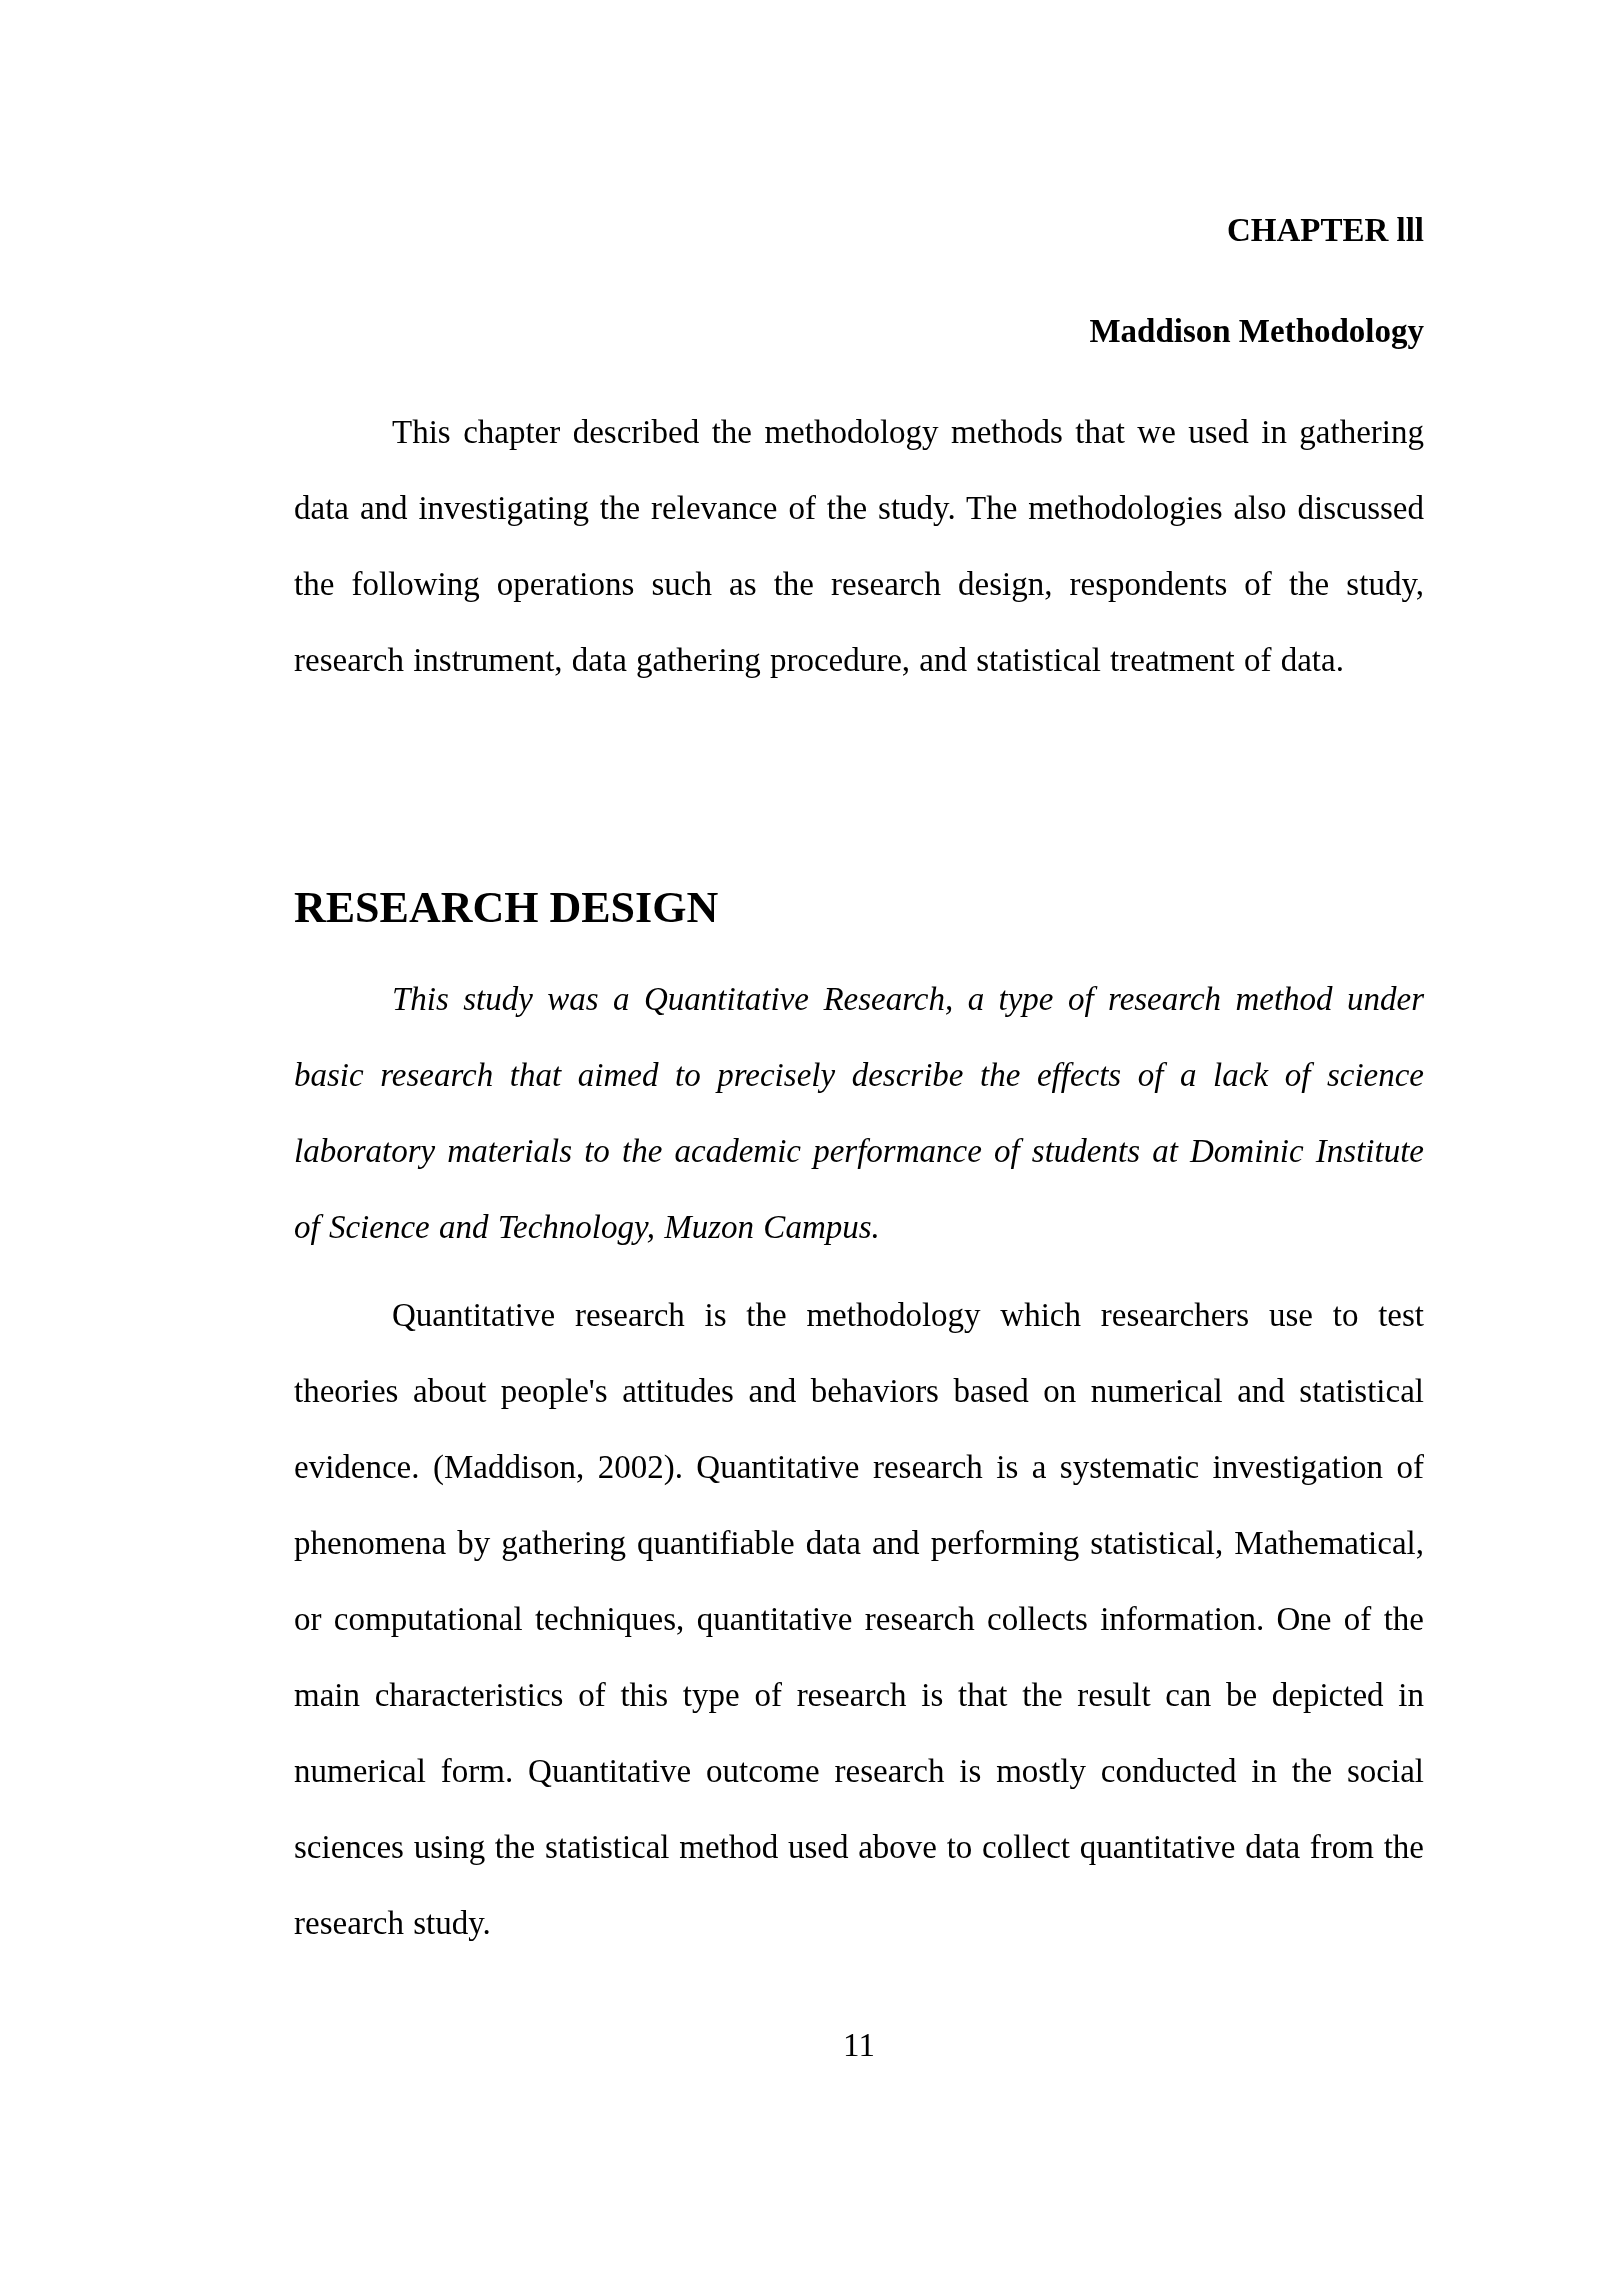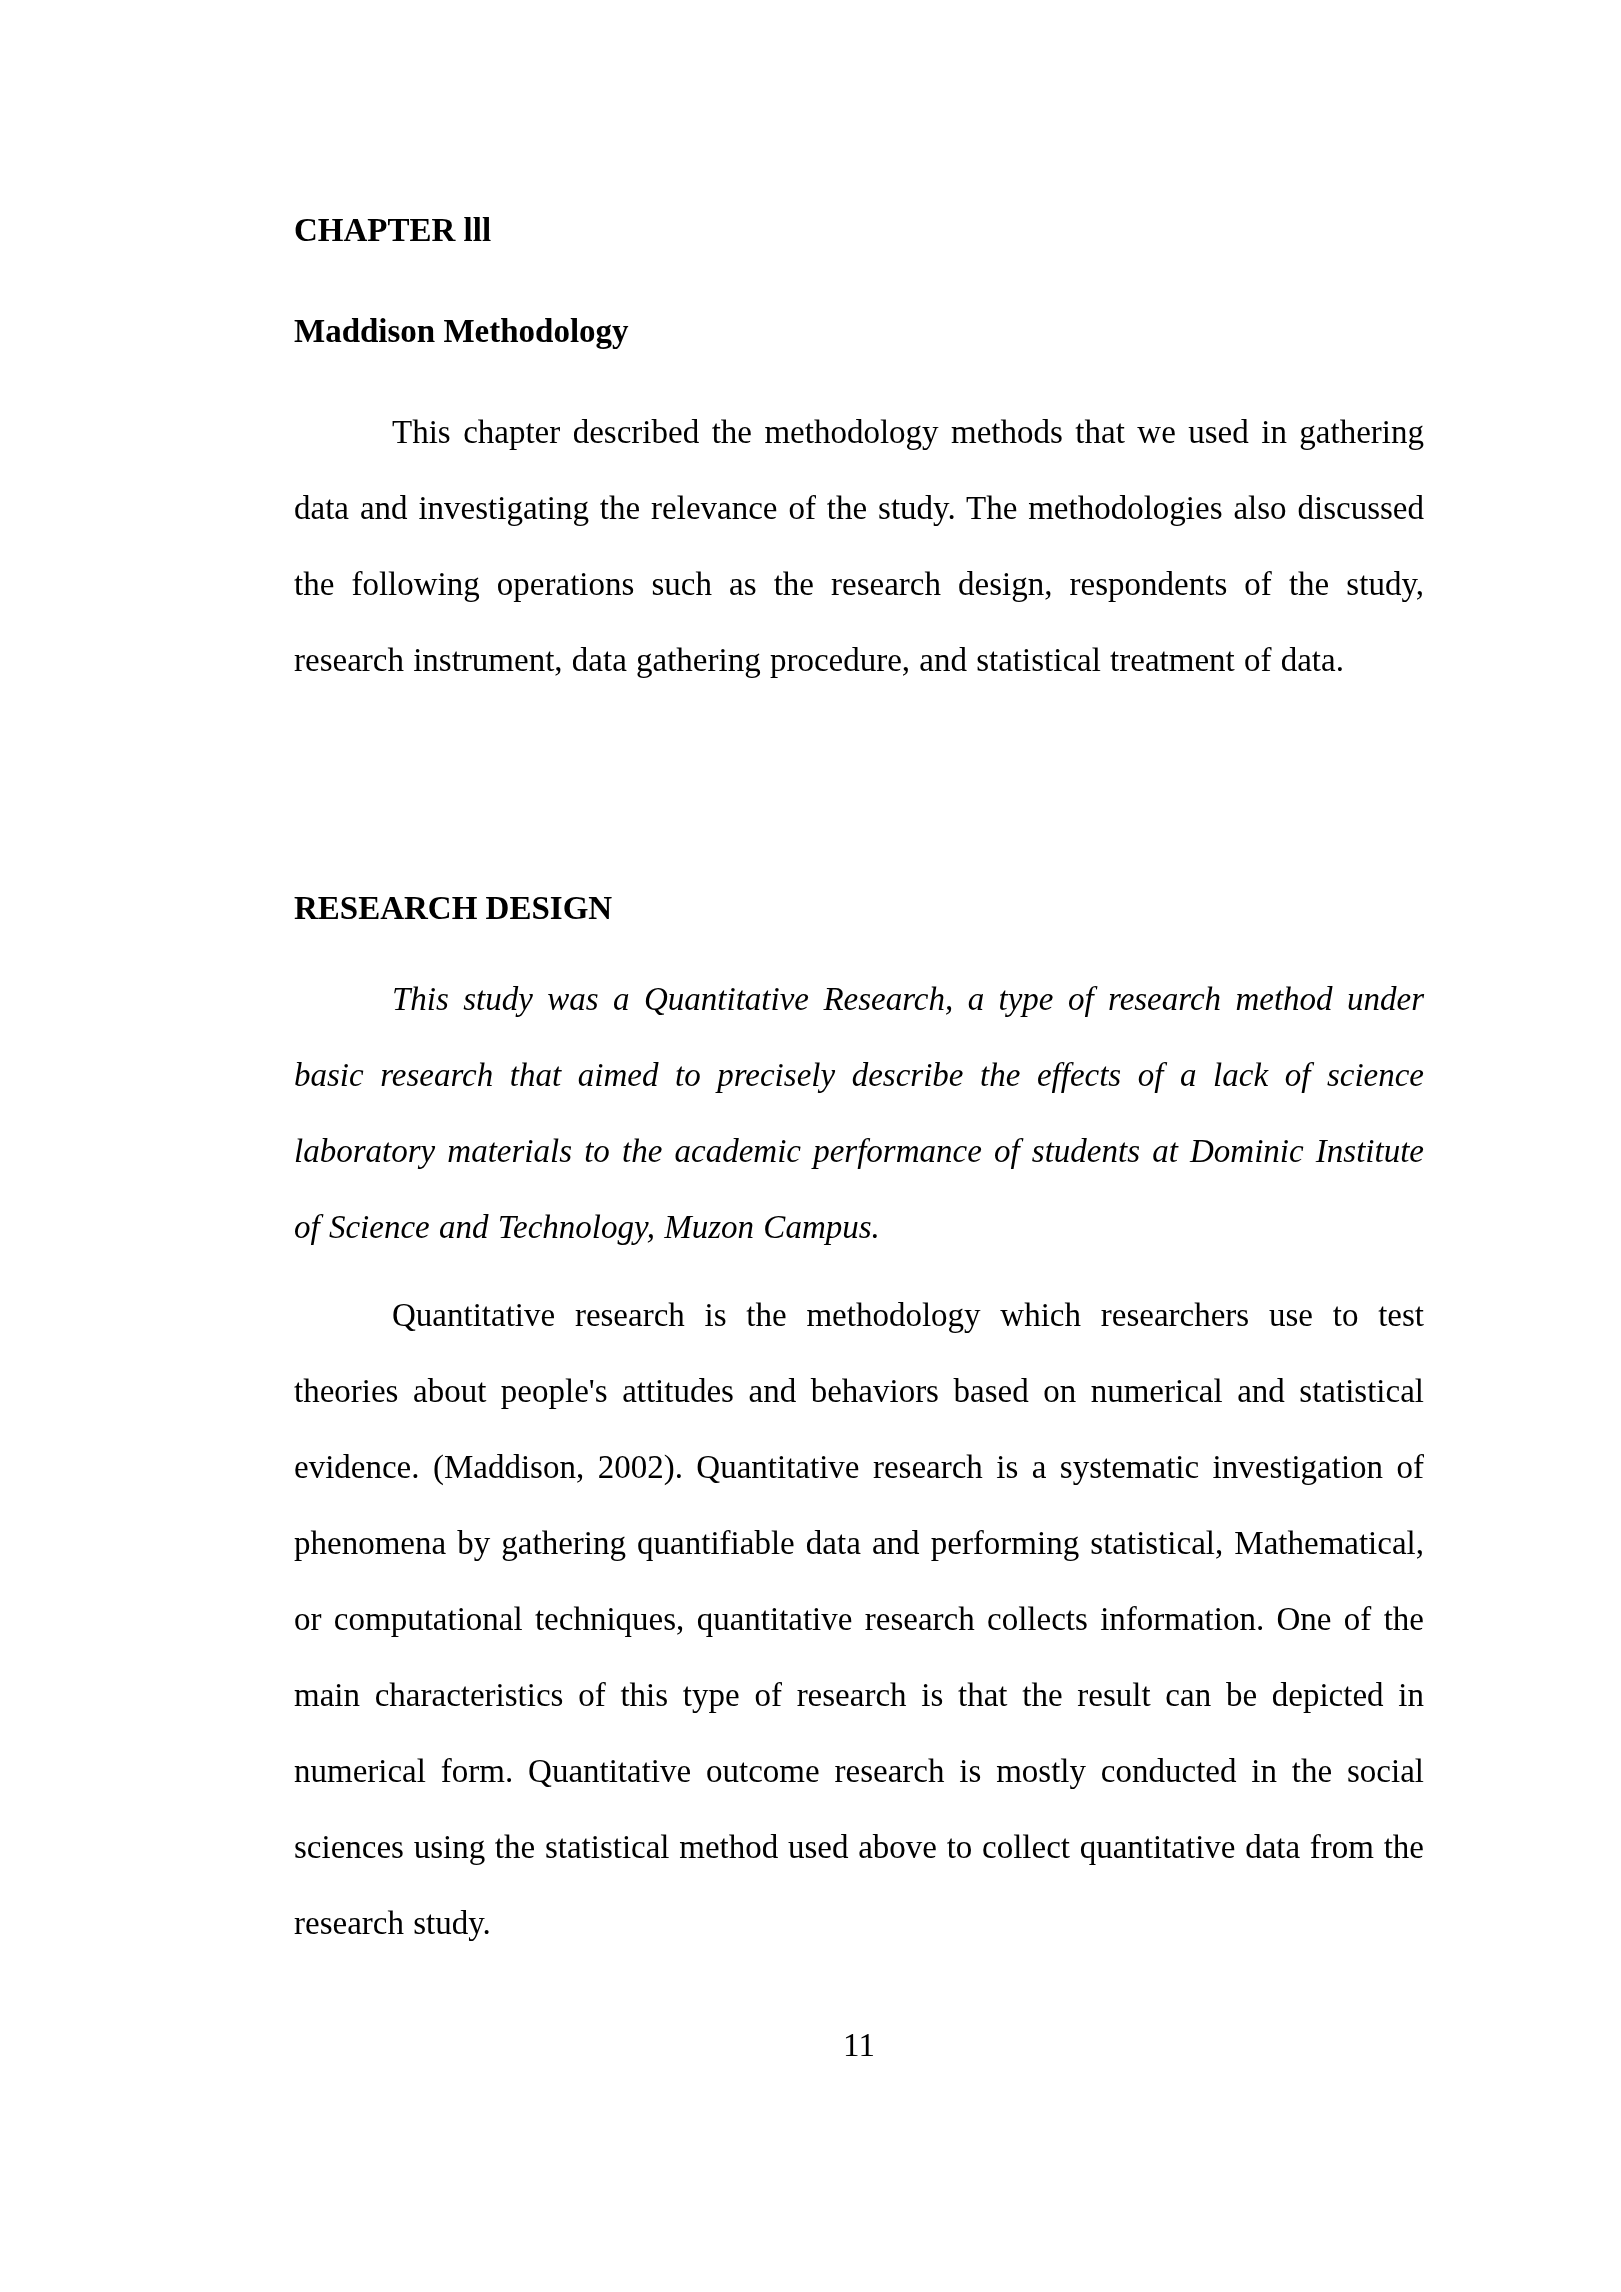--- a/index.html
+++ b/index.html
@@ -21,21 +21,21 @@
   .content {
     position: absolute;
     left: 294px;
     top: 0;
     width: 1130px;
     padding-top: 192px;
   }
   .chapter-title,
   .chapter-subtitle {
     margin: 0;
-    text-align: left;
+    text-align: right;
     font-weight: bold;
     font-size: 33px;
     line-height: 76px;
   }
   .chapter-subtitle {
     margin-top: 24.5px;
   }
   .body-paragraph {
     margin: 0;
     text-align: justify;
@@ -43,21 +43,21 @@
     line-height: 76px;
     word-spacing: 1px;
   }
   .intro-paragraph {
     margin-top: 25.5px;
   }
   .section-heading {
     margin: 0;
     margin-top: 172px;
     font-weight: bold;
-    font-size: 33px;
+    font-size: 44px;
     line-height: 76px;
     text-align: left;
   }
   .rd-paragraph-1 {
     margin-top: 14.7px;
     font-style: italic;
   }
   .rd-paragraph-2 {
     margin-top: 12.7px;
   }

